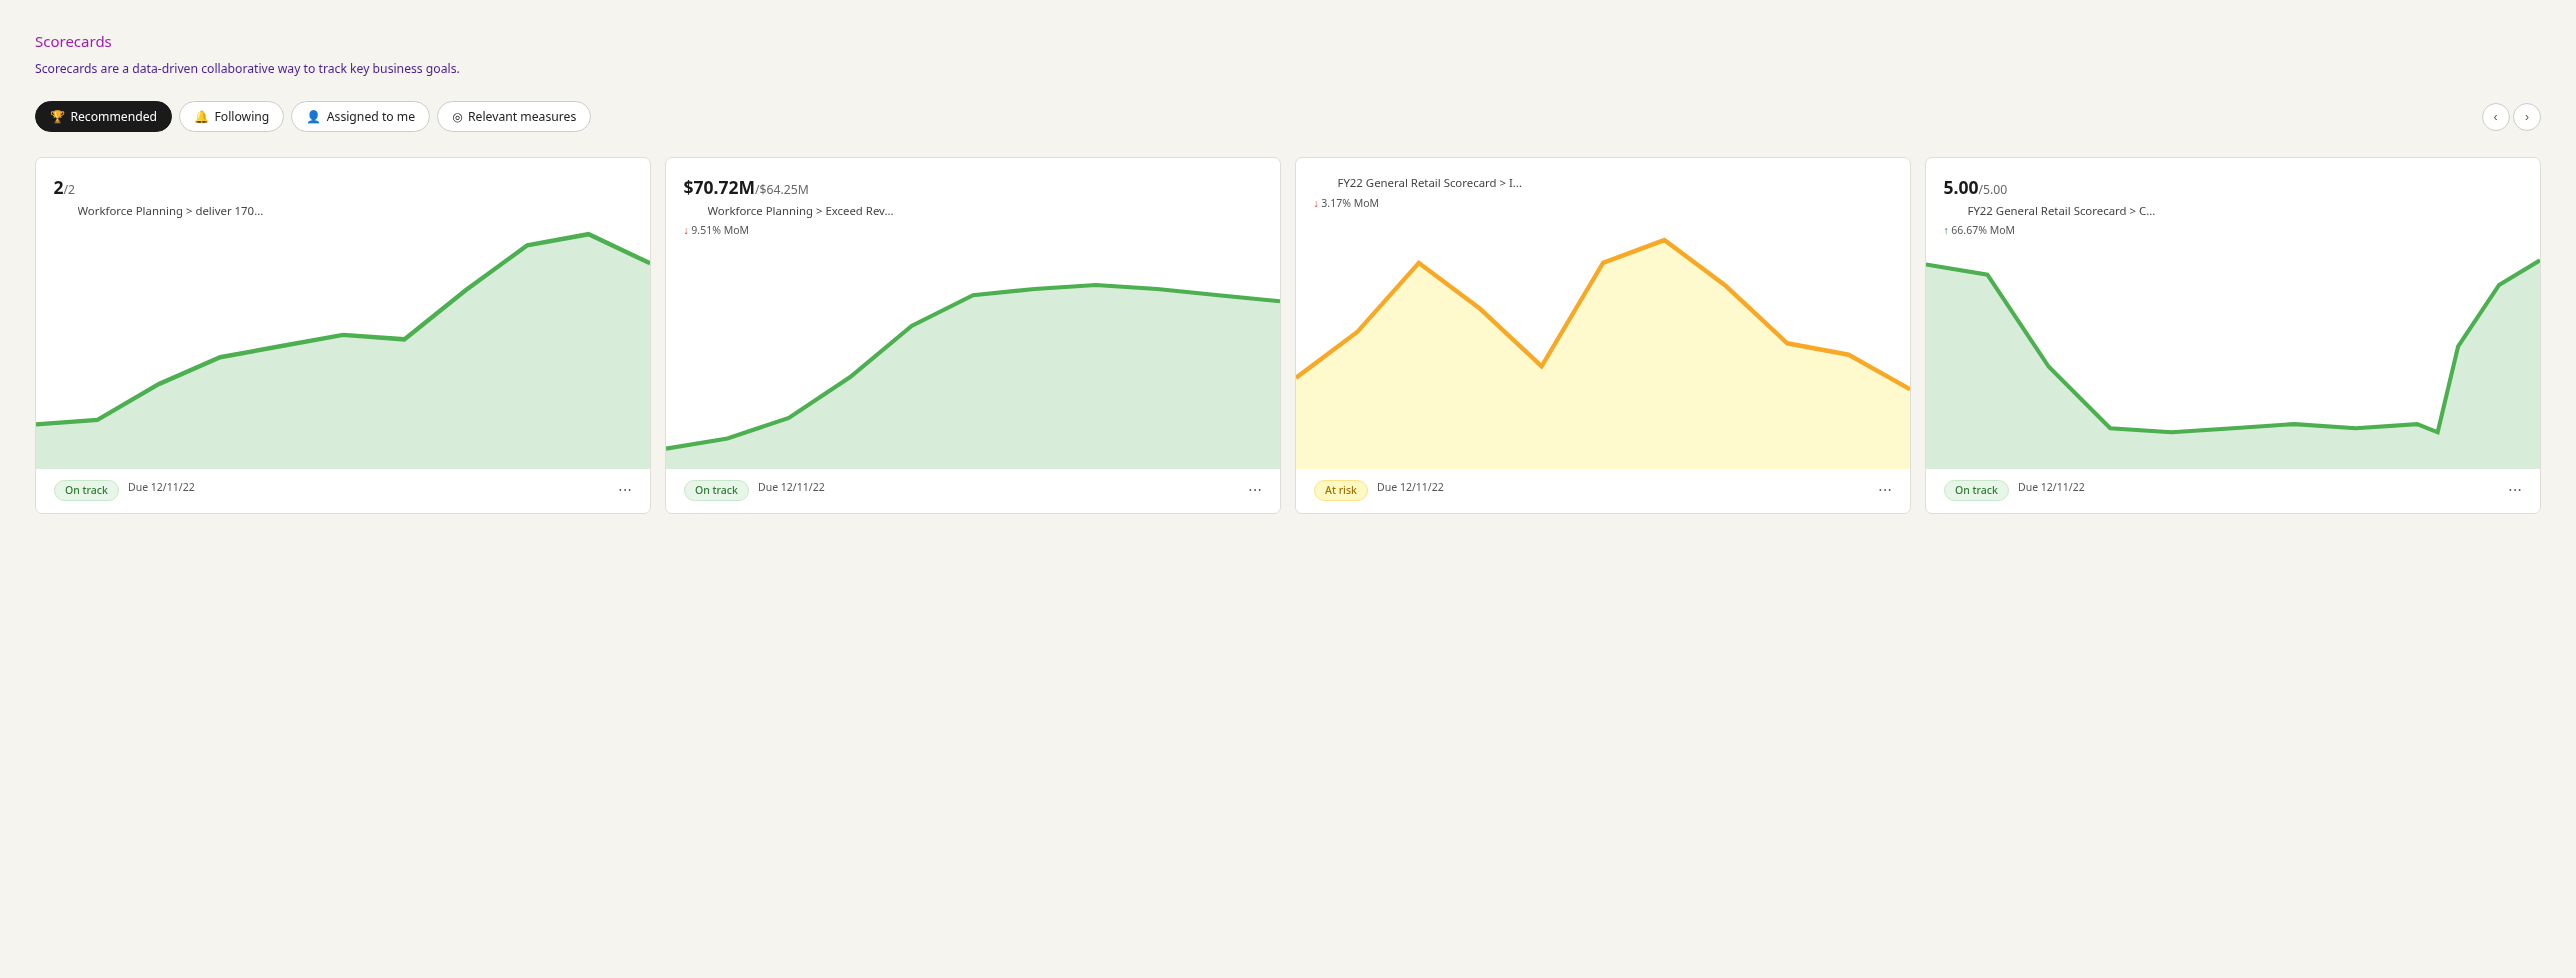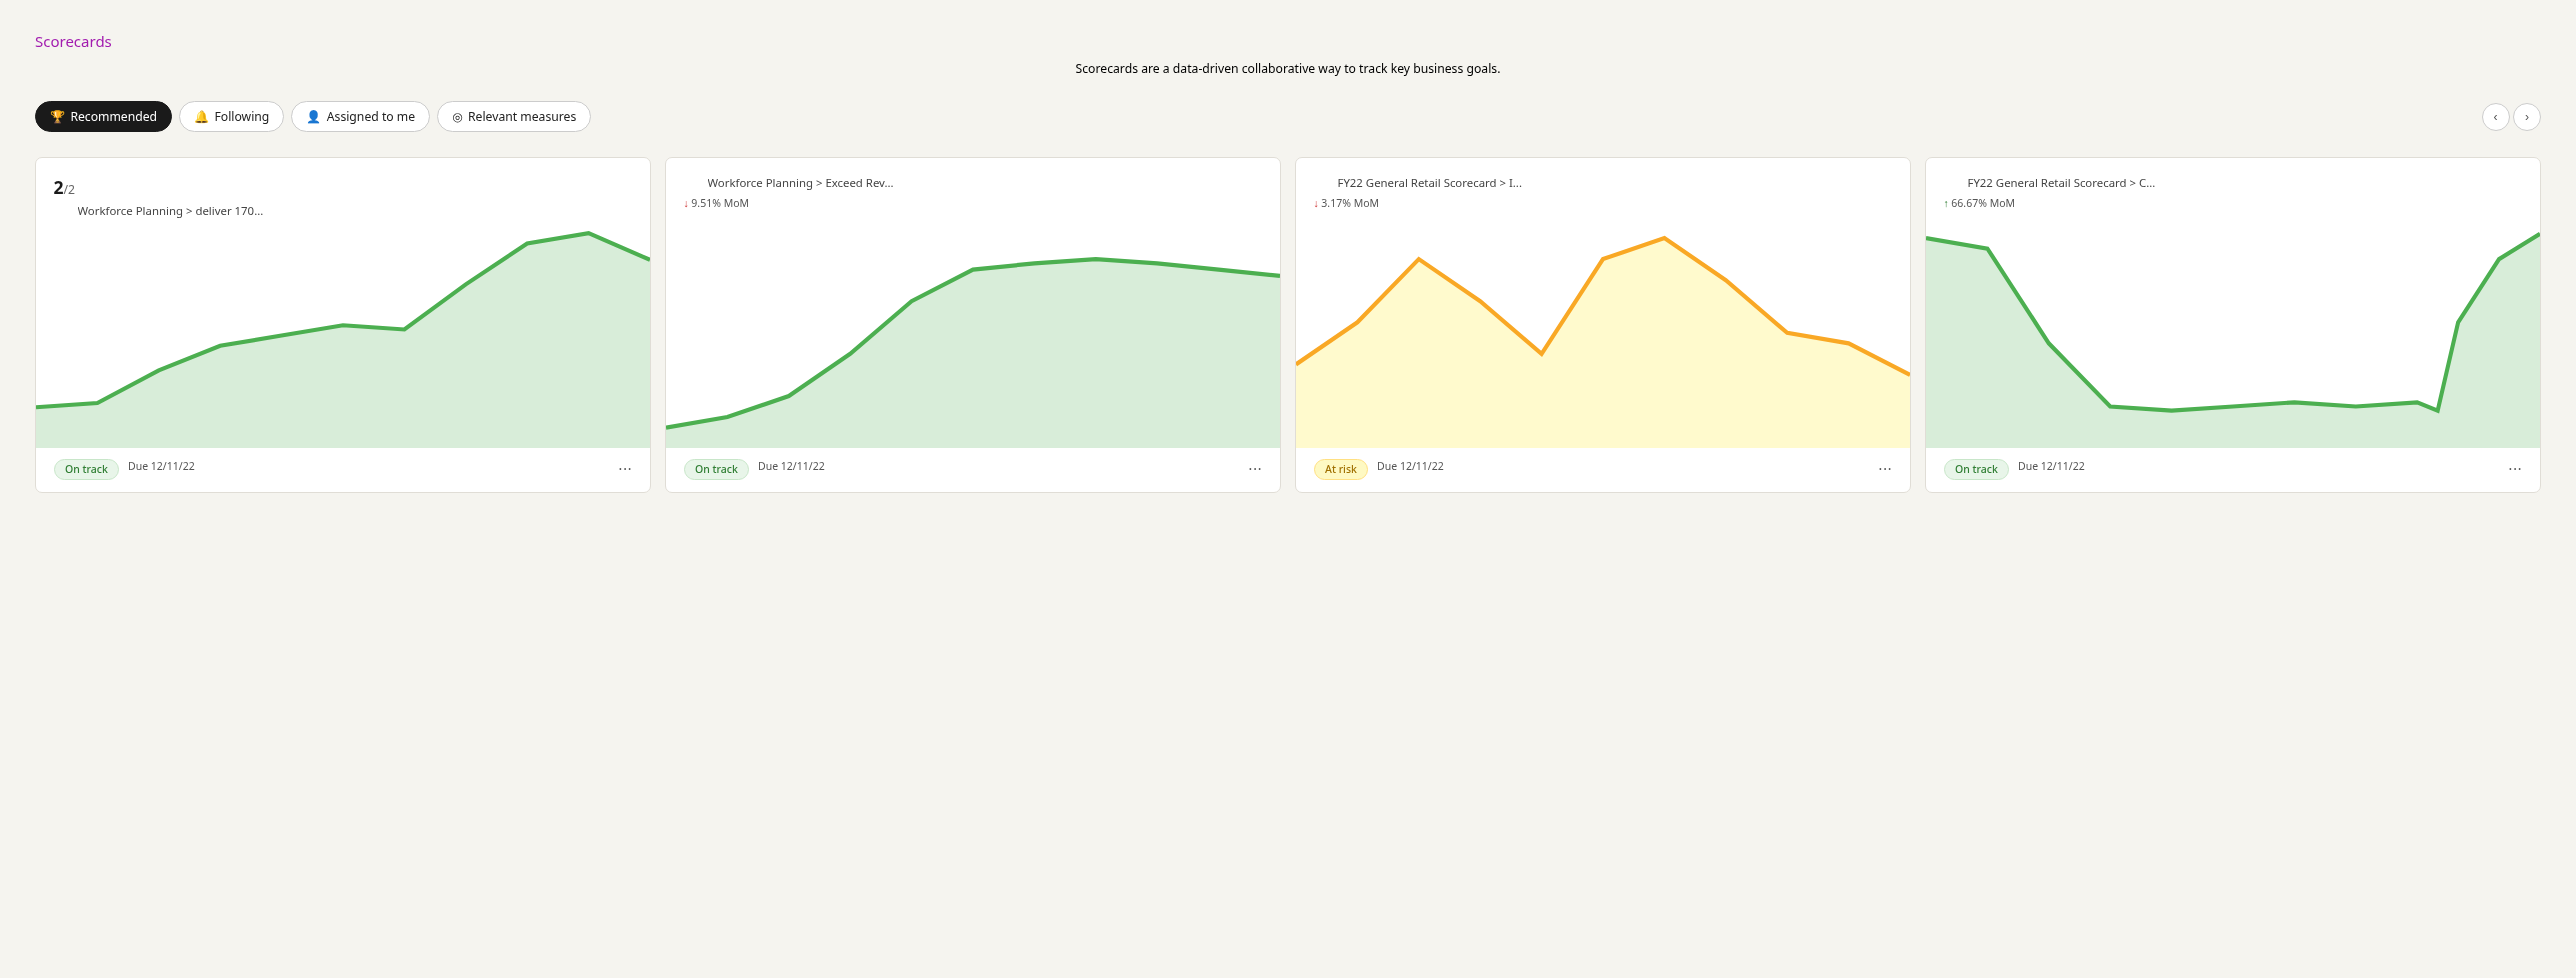--- a/index.html
+++ b/index.html
@@ -12,23 +12,22 @@
 
     .page-title {
       font-size: 15px;
       font-weight: 400;
       color: #a21caf;
       margin-bottom: 8.7px;
     }
 
     .page-subtitle {
       font-size: 12.2px;
-      color: #000000;
+      color: #4c1d95;
       margin-bottom: 24.5px;
-      text-align: center;
     }
 
     .tabs-row {
       display: flex;
       align-items: center;
       gap: 7px;
       margin-bottom: 24.5px;
     }
 
     .tab-btn {
@@ -228,20 +227,23 @@
       </svg>
     </div>
     <div class="card-footer">
       <span class="status-badge status-on-track">On track</span>
       <span class="card-due">Due 12/11/22</span>
       <span class="card-more">···</span>
     </div>
   </div>
 
   <div class="scorecard">
+    <div class="card-value-row">
+      <span class="card-value-main">$70.72M</span><span class="card-value-target">/$64.25M</span>
+    </div>
     <div class="card-title">Workforce Planning &gt; Exceed Rev...</div>
     <div class="card-mom">
       <span class="arrow-down">↓</span>
       <span>9.51% MoM</span>
     </div>
     <div class="chart-area">
       <svg viewBox="0 0 300 110" preserveAspectRatio="none" xmlns="http://www.w3.org/2000/svg">
         <polygon points="0,100 30,95 60,85 90,65 120,40 150,25 180,22 210,20 240,22 270,25 300,28 300,110 0,110" fill="#c8e6c9" opacity="0.7"></polygon>
         <polyline points="0,100 30,95 60,85 90,65 120,40 150,25 180,22 210,20 240,22 270,25 300,28" fill="none" stroke="#4caf50" stroke-width="2"></polyline>
       </svg>
@@ -266,20 +268,23 @@
       </svg>
     </div>
     <div class="card-footer">
       <span class="status-badge status-at-risk">At risk</span>
       <span class="card-due">Due 12/11/22</span>
       <span class="card-more">···</span>
     </div>
   </div>
 
   <div class="scorecard">
+    <div class="card-value-row">
+      <span class="card-value-main">5.00</span><span class="card-value-target">/5.00</span>
+    </div>
     <div class="card-title">FY22 General Retail Scorecard &gt; C...</div>
     <div class="card-mom">
       <span class="arrow-up">↑</span>
       <span>66.67% MoM</span>
     </div>
     <div class="chart-area">
       <svg viewBox="0 0 300 110" preserveAspectRatio="none" xmlns="http://www.w3.org/2000/svg">
         <polygon points="0,10 30,15 60,60 90,90 120,92 150,90 180,88 210,90 240,88 250,92 260,50 280,20 300,8 300,110 0,110" fill="#c8e6c9" opacity="0.7"></polygon>
         <polyline points="0,10 30,15 60,60 90,90 120,92 150,90 180,88 210,90 240,88 250,92 260,50 280,20 300,8" fill="none" stroke="#4caf50" stroke-width="2"></polyline>
       </svg>

